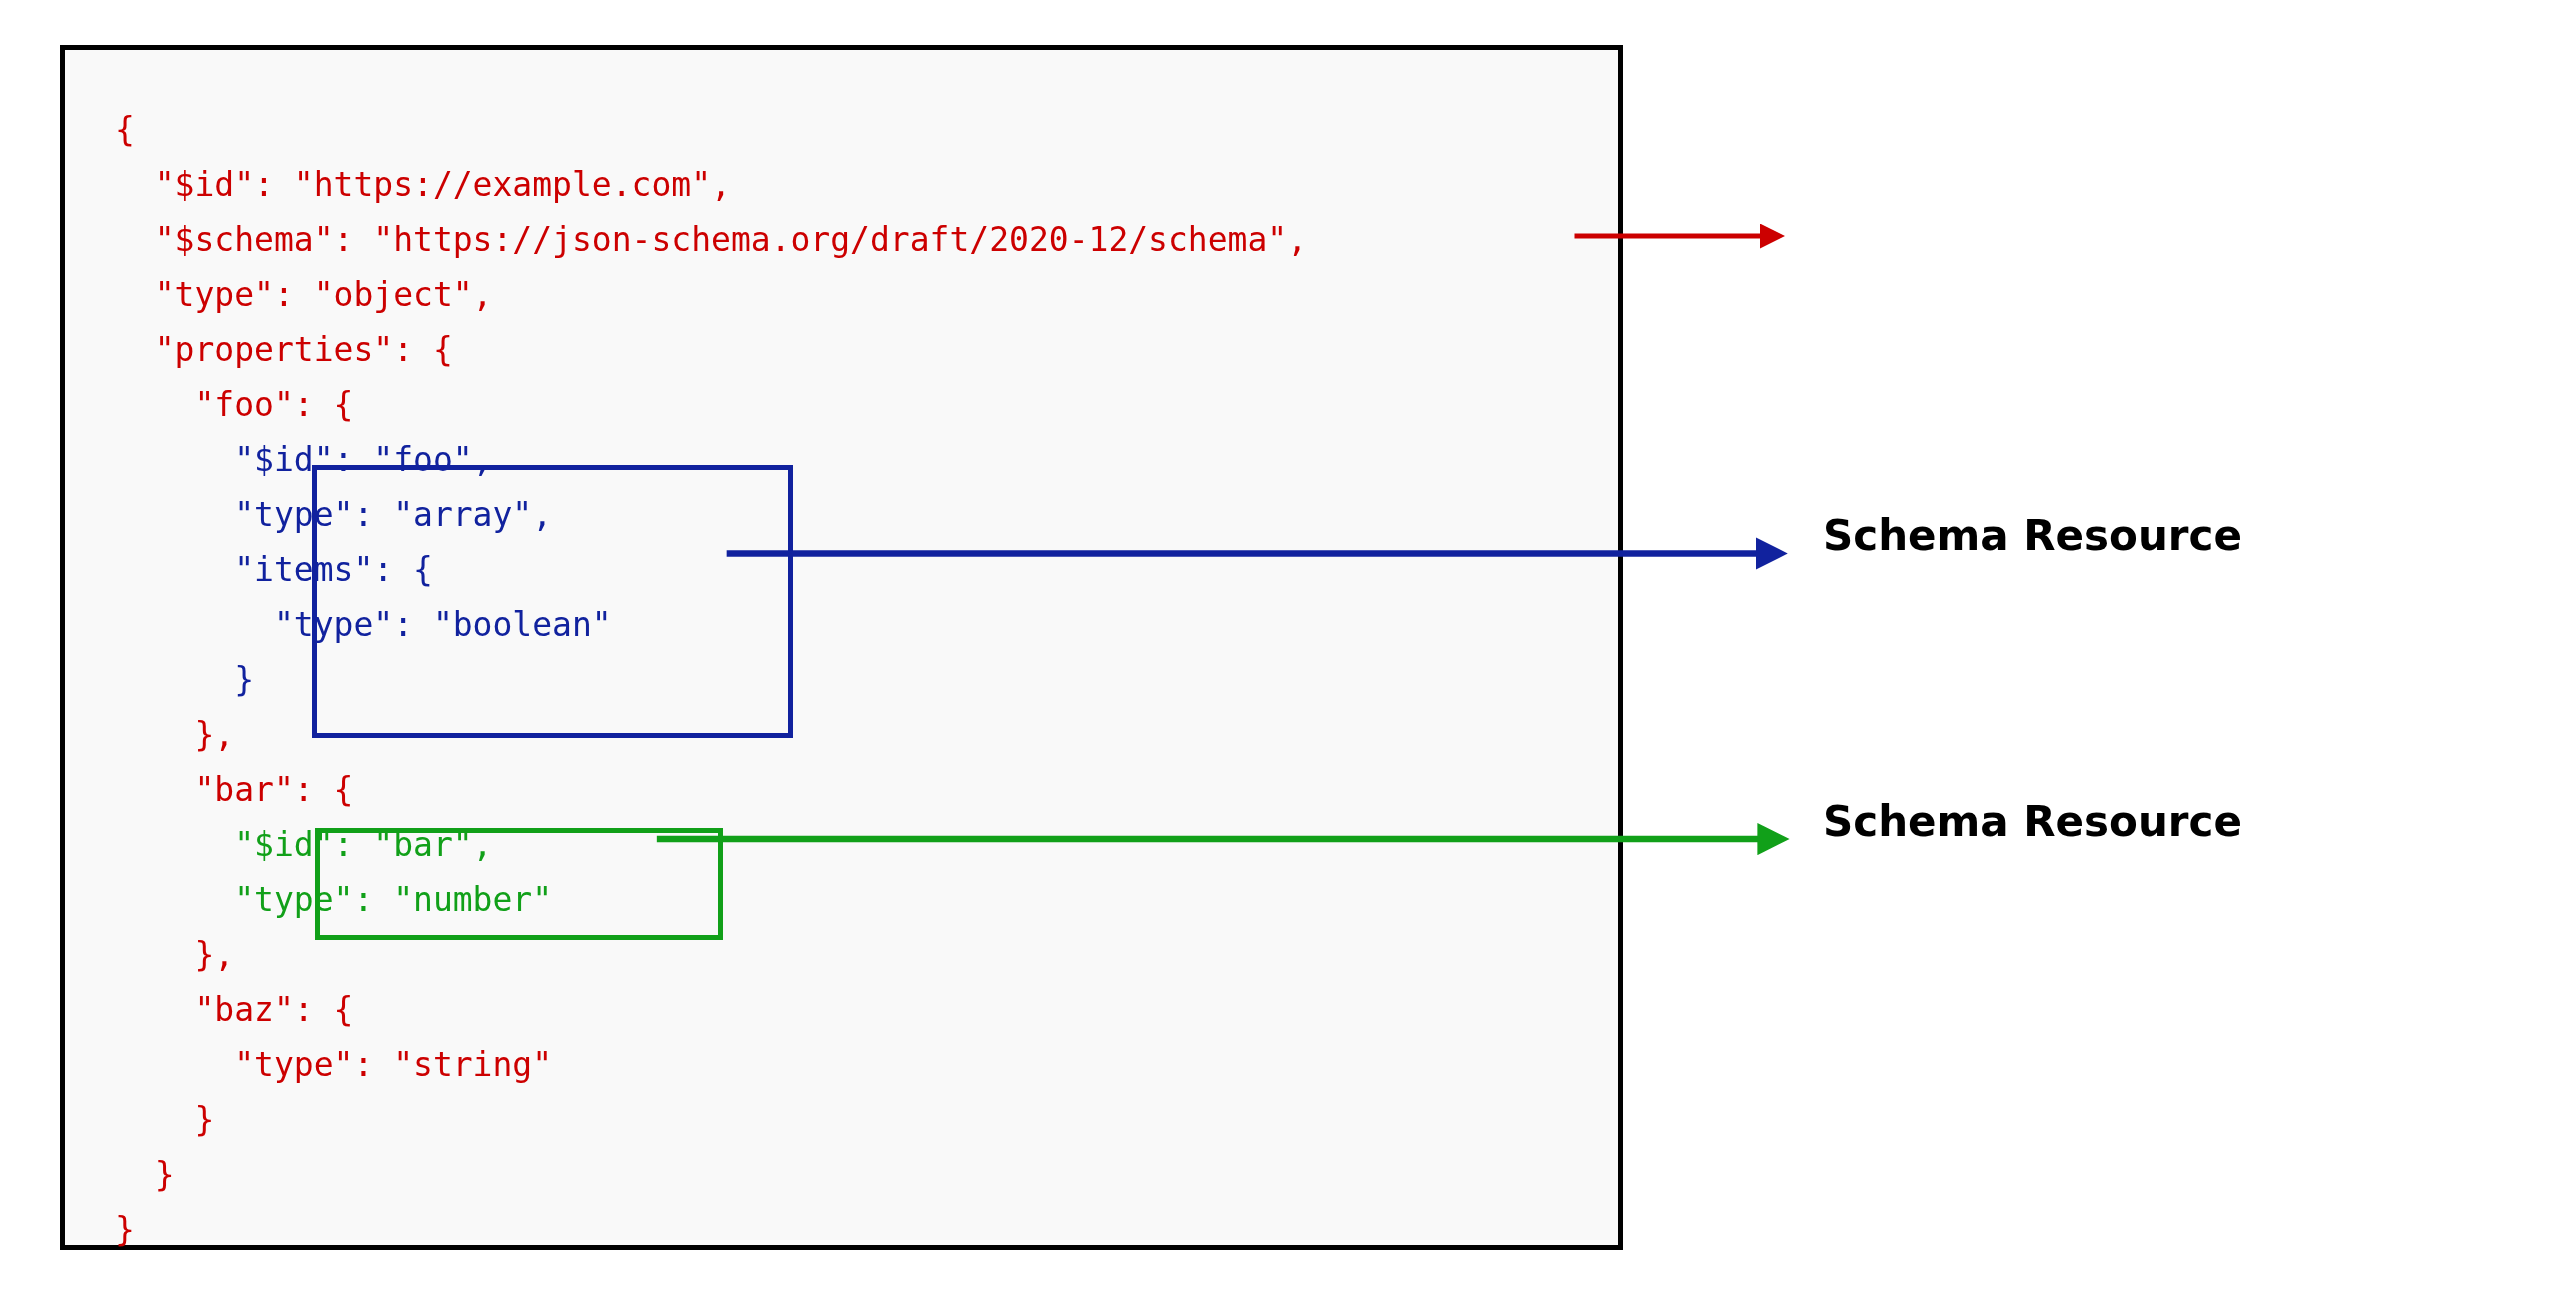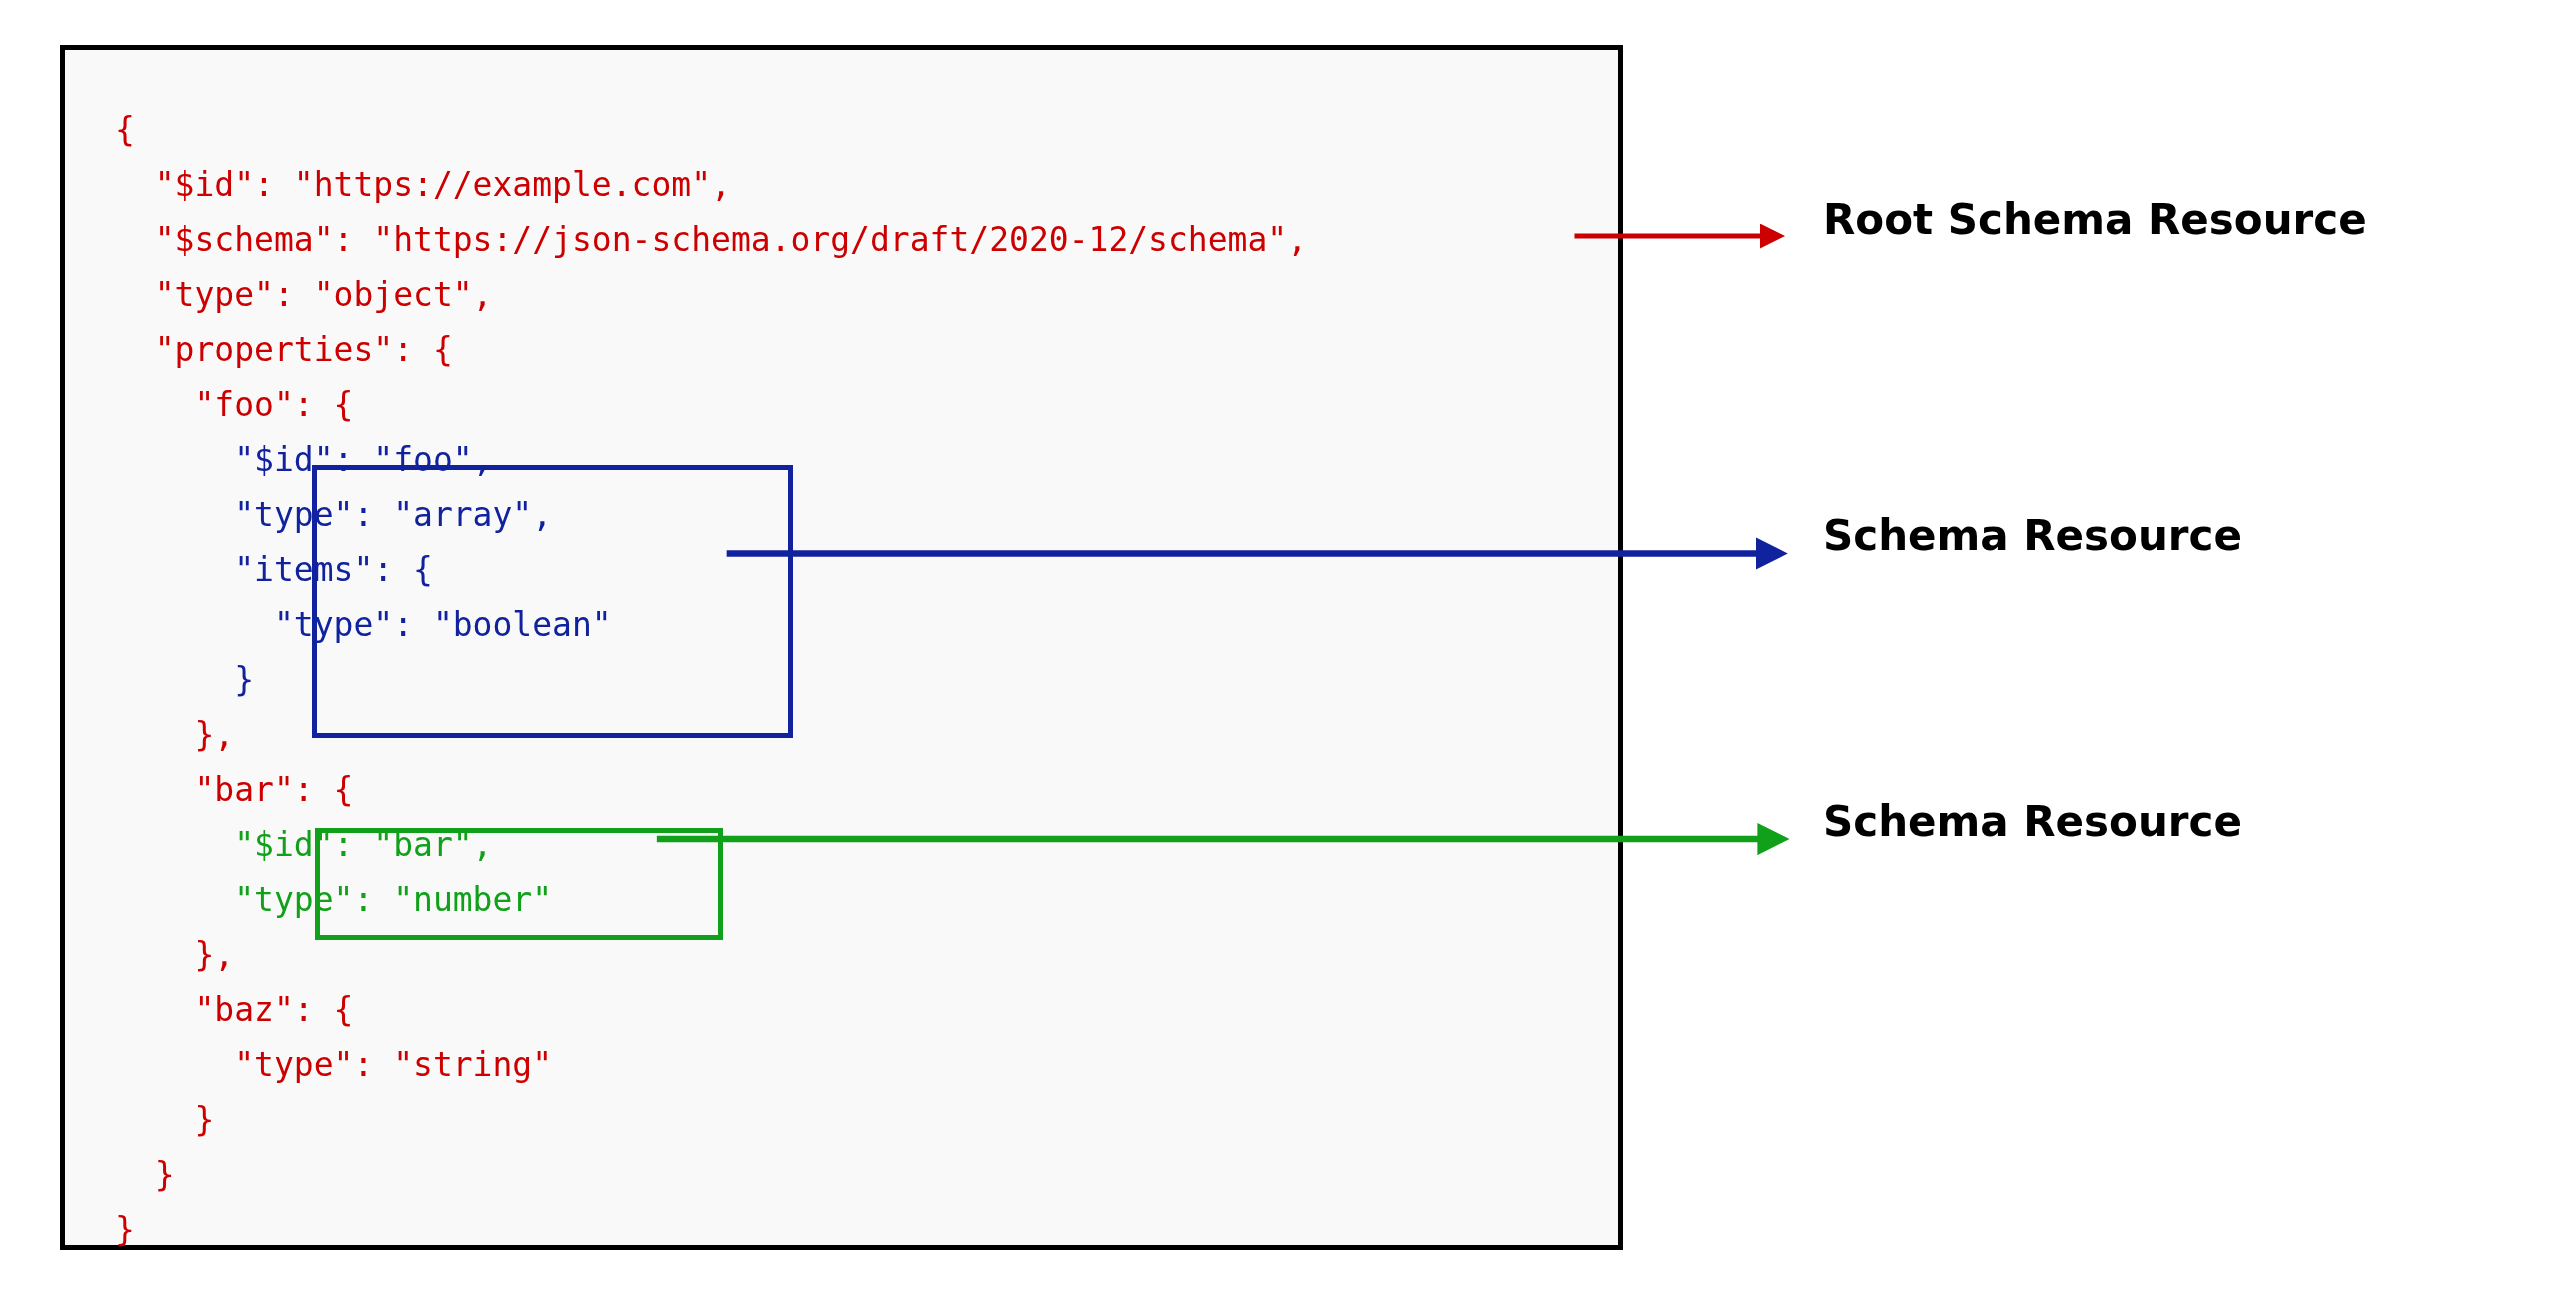--- a/index.html
+++ b/index.html
@@ -135,21 +135,20 @@
   <svg class="arrow-svg" style="left:655px; top:819px;" width="1136" height="43" viewBox="0 0 1580 60">
     <defs>
       <marker id="head-green" markerWidth="5" markerHeight="5" refX="1.6" refY="2.5" orient="auto">
         <path d="M0,0 L5,2.5 L0,5 z" fill="#11a019"></path>
       </marker>
     </defs>
     <line x1="0" y1="28" x2="1550" y2="28" stroke="#11a019" stroke-width="9" marker-end="url(#head-green)"></line>
   </svg>
 
   <div class="label-group" id="label-root">
-    <p class="label-title">Root Schema Resource</p>
   </div>
 
   <div class="label-group" id="label-foo">
     <p class="label-title">Schema Resource</p>
   </div>
 
   <div class="label-group" id="label-bar">
     <p class="label-title">Schema Resource</p>
   </div>
 

